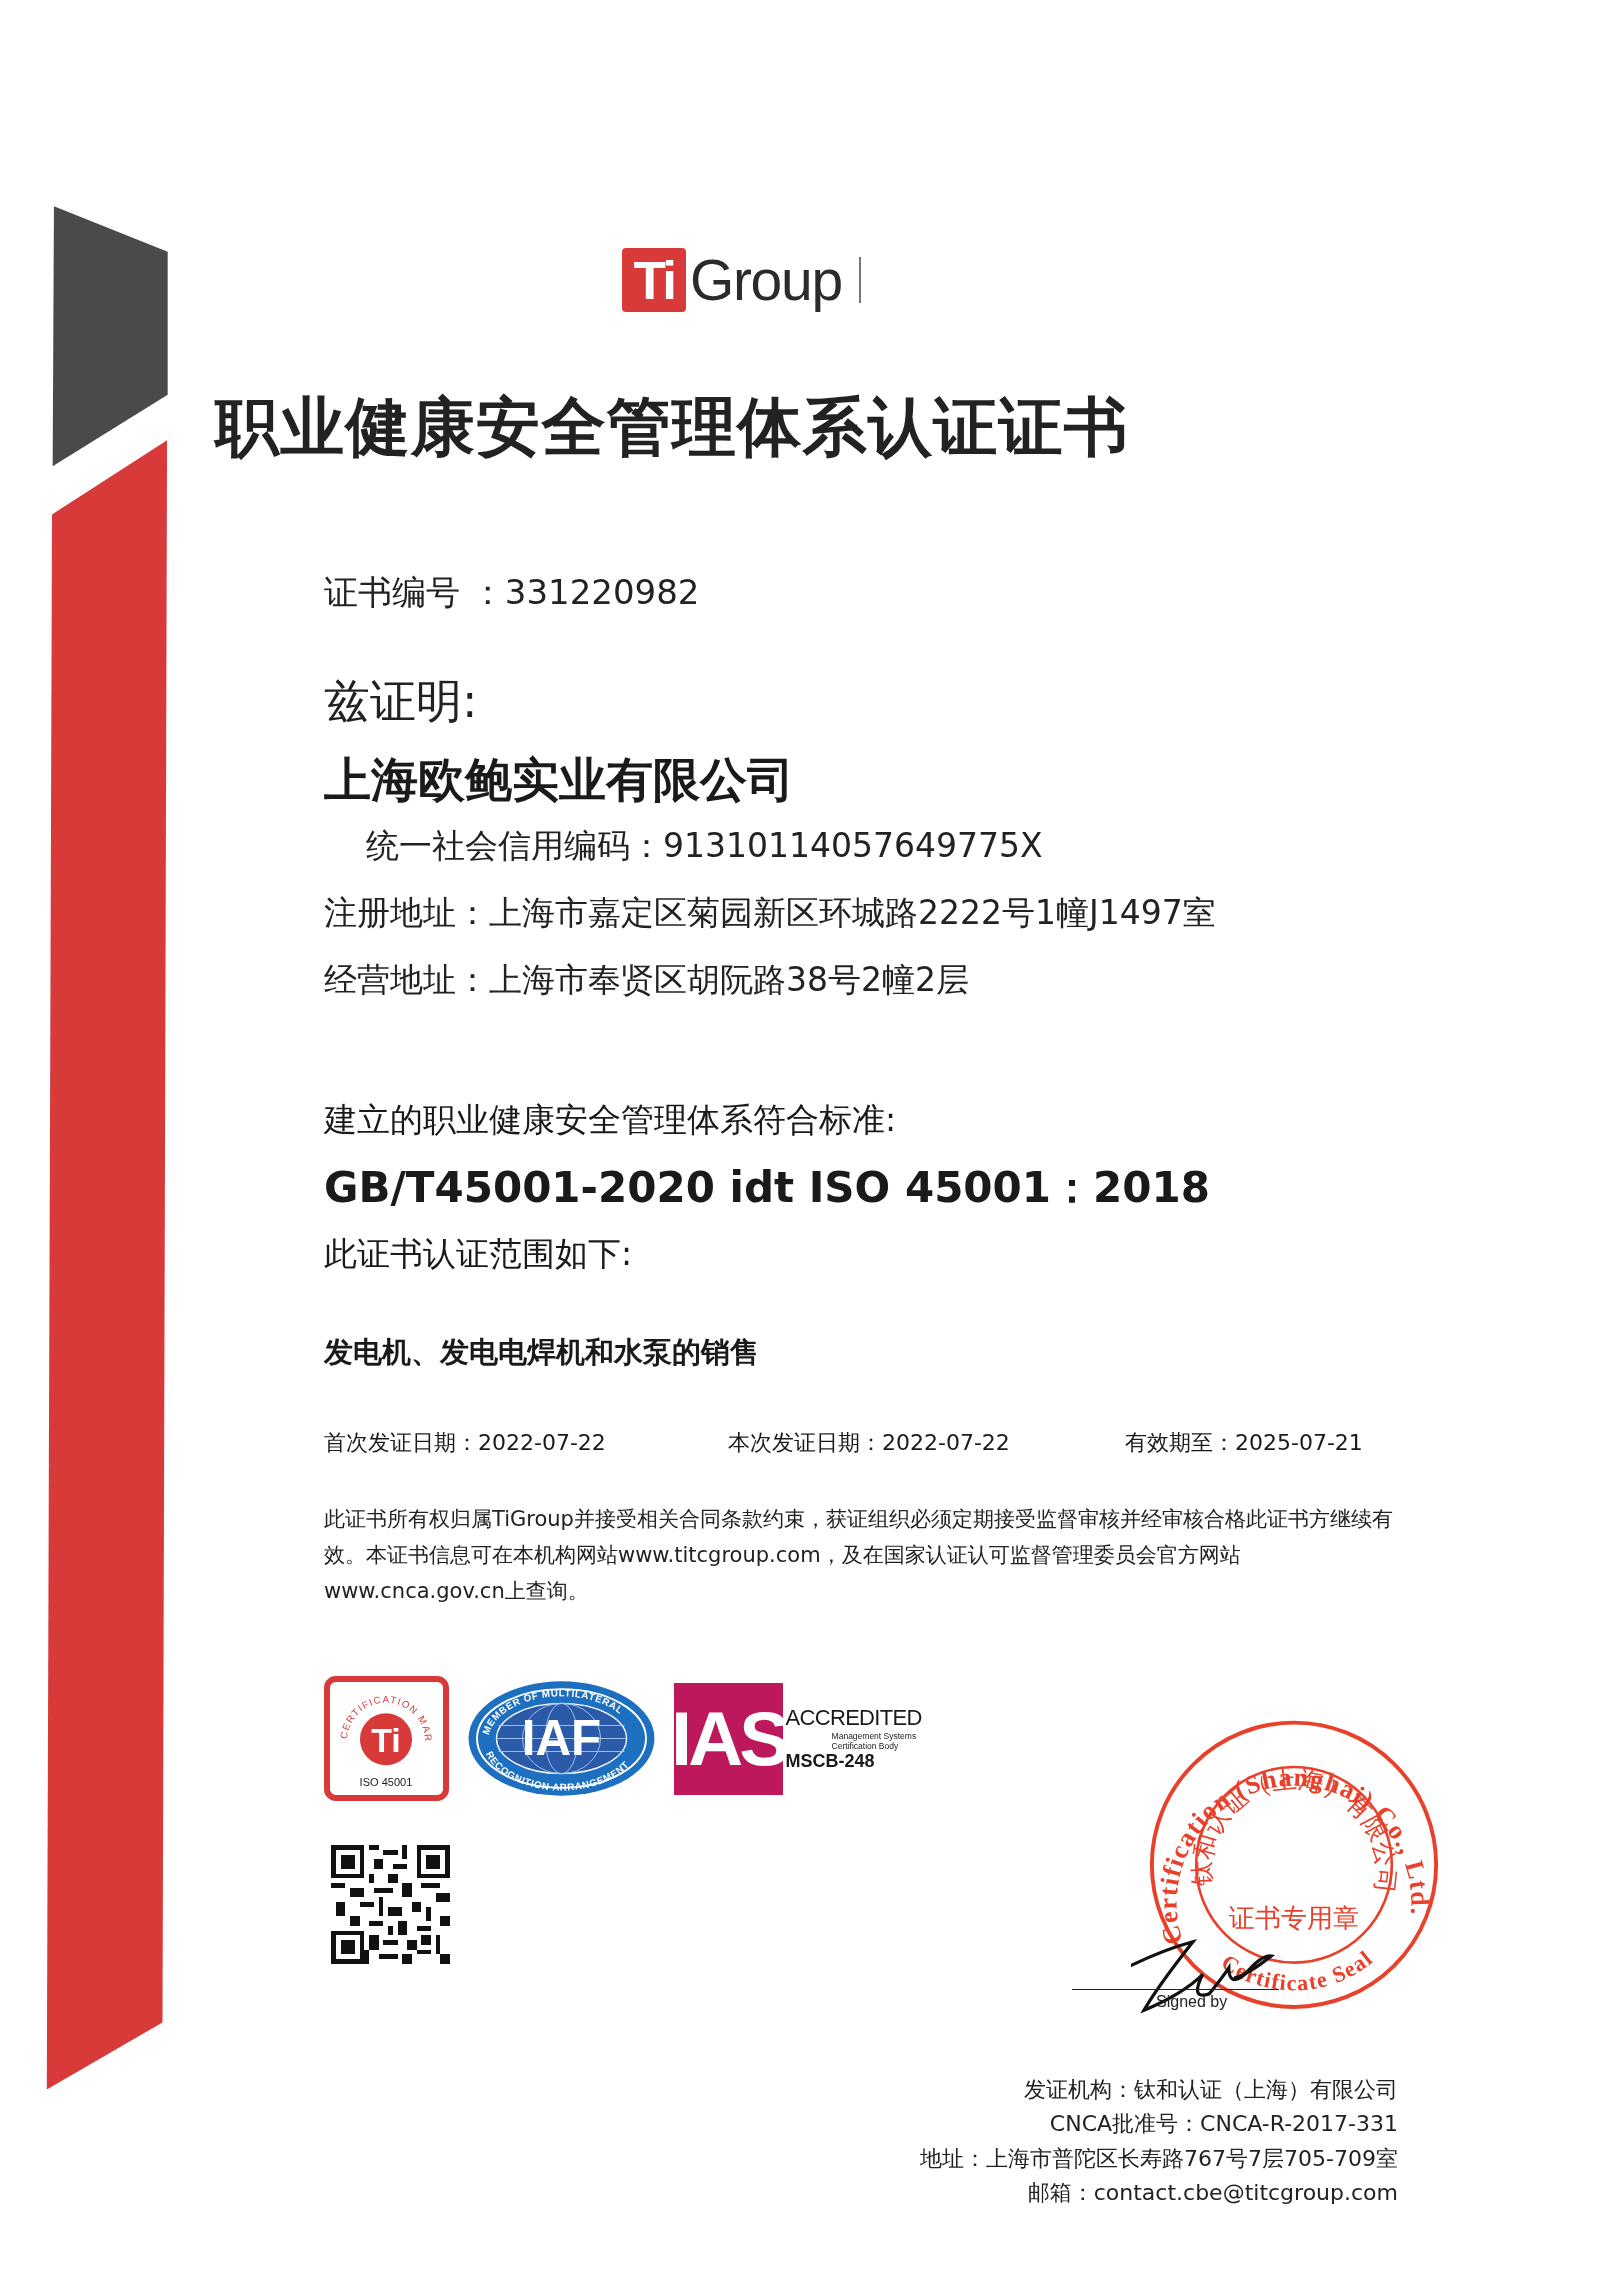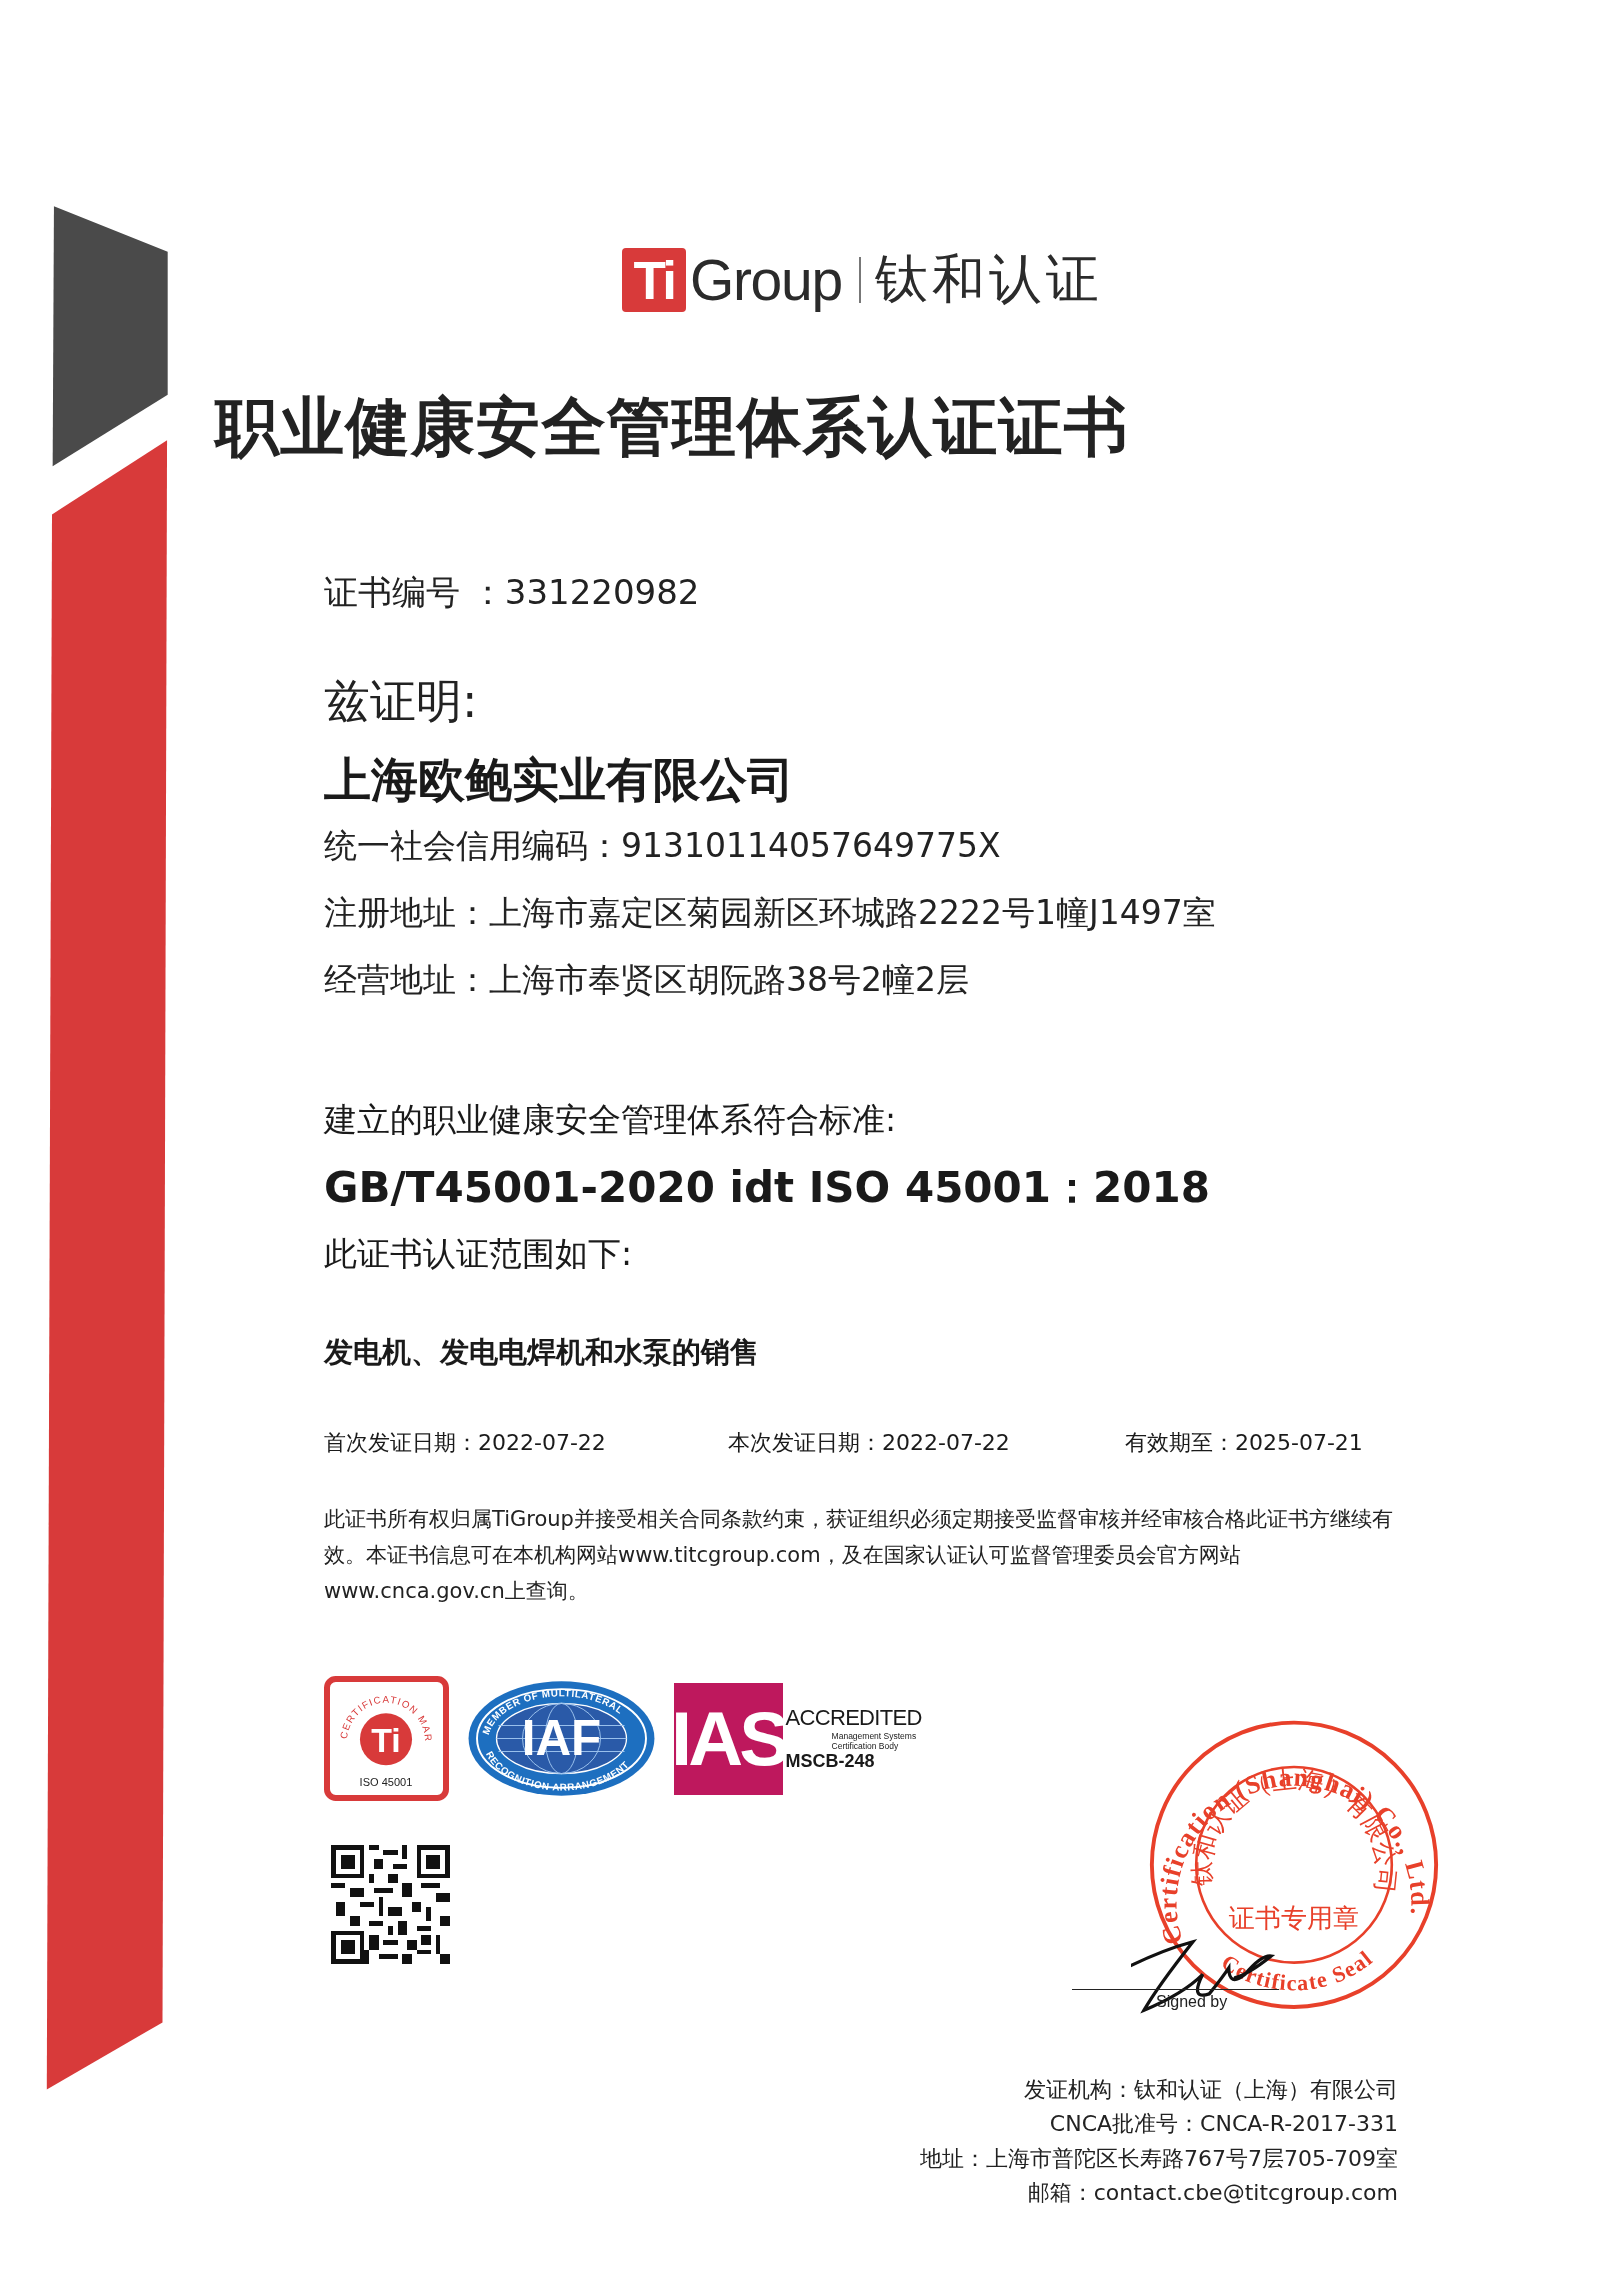--- a/index.html
+++ b/index.html
@@ -47,30 +47,29 @@
 
 <svg class="deco" width="195" height="2284" viewBox="0 0 300 3505">
   <polygon points="83,313 258,383 258,603 81,713" fill="#4a4a4a"></polygon>
   <polygon points="80,787 257,673 250,3107 72,3210" fill="#d83a3a"></polygon>
 </svg>
 
 <div class="abs logo">
   <div class="logo-ti">Ti</div>
   <div class="logo-group">Group</div>
   <div class="logo-sep"></div>
-  <div class="logo-cn">钛和认证</div>
 </div>
 
 <div class="abs title">职业健康安全管理体系认证证书</div>
 
 <div class="abs row t-num">证书编号 ：331220982</div>
 <div class="abs row t-cert">兹证明:</div>
 <div class="abs row t-company">上海欧鲍实业有限公司</div>
 
-<div class="abs row t-info" style="top:824px;">
+<div class="abs row t-info" style="top:824px;margin-left:42px;">
   <span>统一社会信用编码：</span><span>91310114057649775X</span>
 </div>
 <div class="abs row t-info" style="top:891px;">
   <span>注册地址：</span><span>上海市嘉定区菊园新区环城路2222号1幢J1497室</span>
 </div>
 <div class="abs row t-info" style="top:958px;">
   <span>经营地址：</span><span>上海市奉贤区胡阮路38号2幢2层</span>
 </div>
 
 <div class="abs row t-std-intro">建立的职业健康安全管理体系符合标准:</div>

